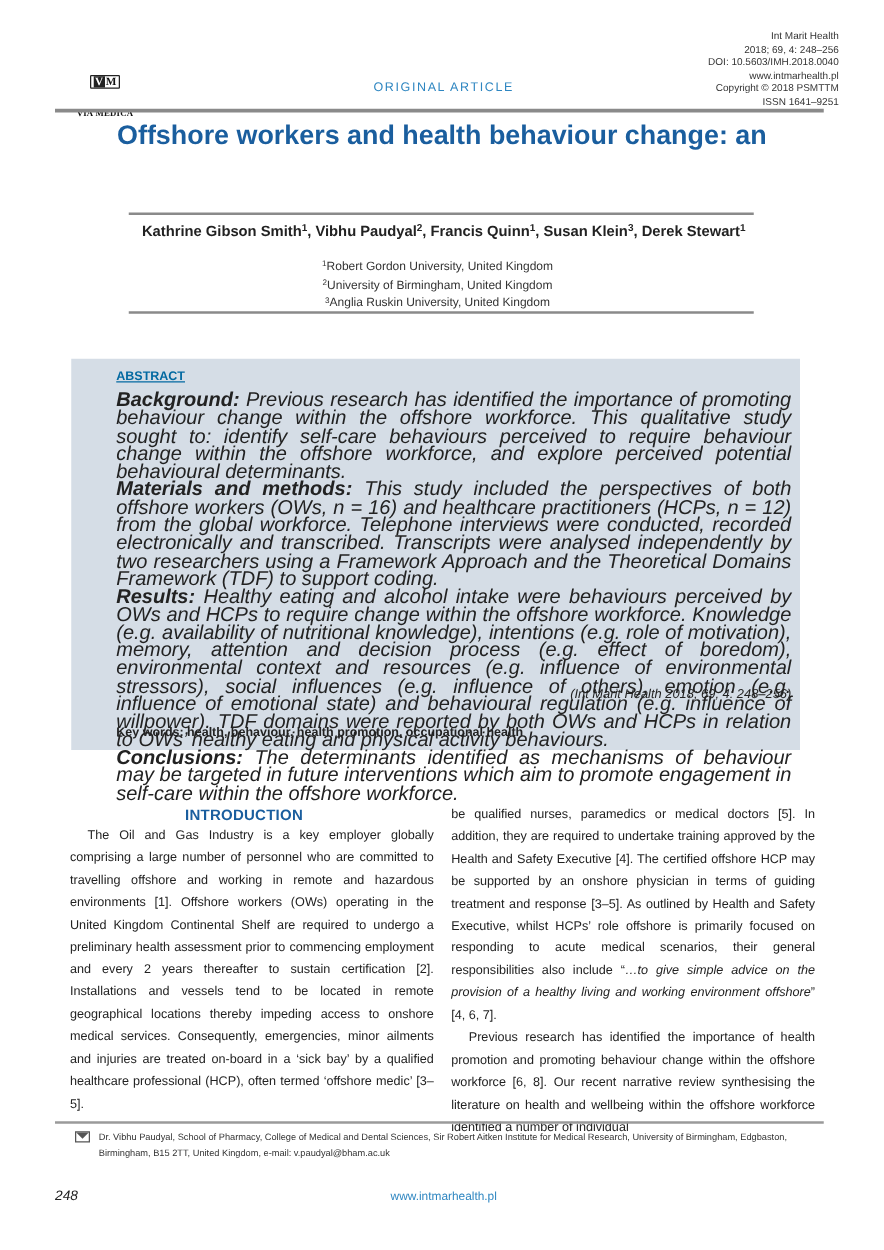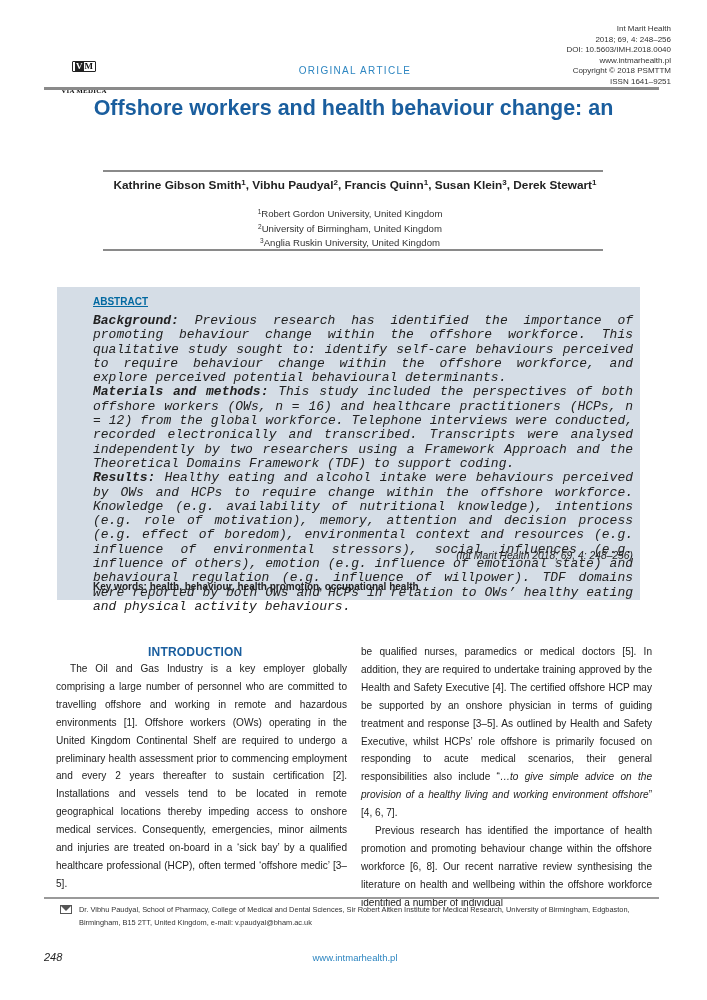--- a/index.html
+++ b/index.html
@@ -30,21 +30,21 @@
 
   .authors { left: 60px; top: 178px; width: 590px; text-align: center; font-weight: bold; font-size: 11.8px; color: #222; white-space: nowrap; }
   .authors sup { font-size: 8px; vertical-align: 4px; }
 
   .affils { left: 150px; top: 206px; width: 400px; text-align: center; font-size: 9.6px; line-height: 12.5px; color: #333; }
   .affils sup { font-size: 6.5px; vertical-align: 3px; }
 
   
   .abstract-box { left: 57px; top: 287px; width: 583px; height: 313px; background: #d5dde6; }
   .abs-head { left: 93px; top: 296px; font-weight: bold; font-size: 10px; color: #0369a1; text-decoration: underline; }
-  .abs-body { left: 93px; top: 314px; width: 540px; font-style: italic; font-size: 13px; line-height: 14.3px; color: #222; text-align: justify; font-family: Liberation Mono, monospace; }
+  .abs-body { left: 93px; top: 314px; width: 540px; font-style: italic; font-size: 16px; line-height: 14.3px; color: #222; text-align: justify; }
   .abs-body b { font-weight: bold; }
   .abs-body p { margin: 0; }
   .abs-cite { left: 93px; top: 550px; width: 540px; text-align: right; font-style: italic; font-size: 10.3px; color: #222; }
   .keywords { left: 93px; top: 581px; font-weight: bold; font-size: 10px; color: #222; text-align: right; }
 
   
   .intro-head { left: 148px; top: 645px; font-weight: bold; font-size: 12px; color: #1a5e9e; letter-spacing: 0.2px; }
   .col { font-size: 10.1px; line-height: 17.9px; color: #222; text-align: justify; width: 291px; }
   .col p { text-indent: 14px; }
   .col p.noindent { text-indent: 0; }
@@ -105,20 +105,21 @@
 </div>
 
 <div class="abs rule mid2"></div>
 
 <div class="abs abstract-box"></div>
 <div class="abs abs-head">ABSTRACT</div>
 <div class="abs abs-body">
   <p><b>Background:</b><span> Previous research has identified the importance of promoting behaviour change within the offshore workforce. This qualitative study sought to: identify self-care behaviours perceived to require behaviour change within the offshore workforce, and explore perceived potential behavioural determinants.</span></p>
   <p><b>Materials and methods:</b><span> This study included the perspectives of both offshore workers (OWs, n = 16) and healthcare practitioners (HCPs, n = 12) from the global workforce. Telephone interviews were conducted, recorded electronically and transcribed. Transcripts were analysed independently by two researchers using a Framework Approach and the Theoretical Domains Framework (TDF) to support coding.</span></p>
   <p><b>Results:</b><span> Healthy eating and alcohol intake were behaviours perceived by OWs and HCPs to require change within the offshore workforce. Knowledge (e.g. availability of nutritional knowledge), intentions (e.g. role of motivation), memory, attention and decision process (e.g. effect of boredom), environmental context and resources (e.g. influence of environmental stressors), social influences (e.g. influence of others), emotion (e.g. influence of emotional state) and behavioural regulation (e.g. influence of willpower). TDF domains were reported by both OWs and HCPs in relation to OWs’ healthy eating and physical activity behaviours.</span></p>
+  <p><b>Conclusions:</b><span> The determinants identified as mechanisms of behaviour may be targeted in future interventions which aim to promote engagement in self-care within the offshore workforce.</span></p>
 </div>
 <div class="abs abs-cite">(Int Marit Health 2018; 69, 4: 248–256)</div>
 <div class="abs keywords">Key words: health, behaviour, health promotion, occupational health</div>
 
 <h2 class="abs intro-head">INTRODUCTION</h2>
 
 <div class="abs col left">
   <p>The Oil and Gas Industry is a key employer globally comprising a large number of personnel who are committed to travelling offshore and working in remote and hazardous environments [1]. Offshore workers (OWs) operating in the United Kingdom Continental Shelf are required to undergo a preliminary health assessment prior to commencing employment and every 2 years thereafter to sustain certification [2]. Installations and vessels tend to be located in remote geographical locations thereby impeding access to onshore medical services. Consequently, emergencies, minor ailments and injuries are treated on-board in a ‘sick bay’ by a qualified healthcare professional (HCP), often termed ‘offshore medic’ [3–5].</p>
 </div>
 

